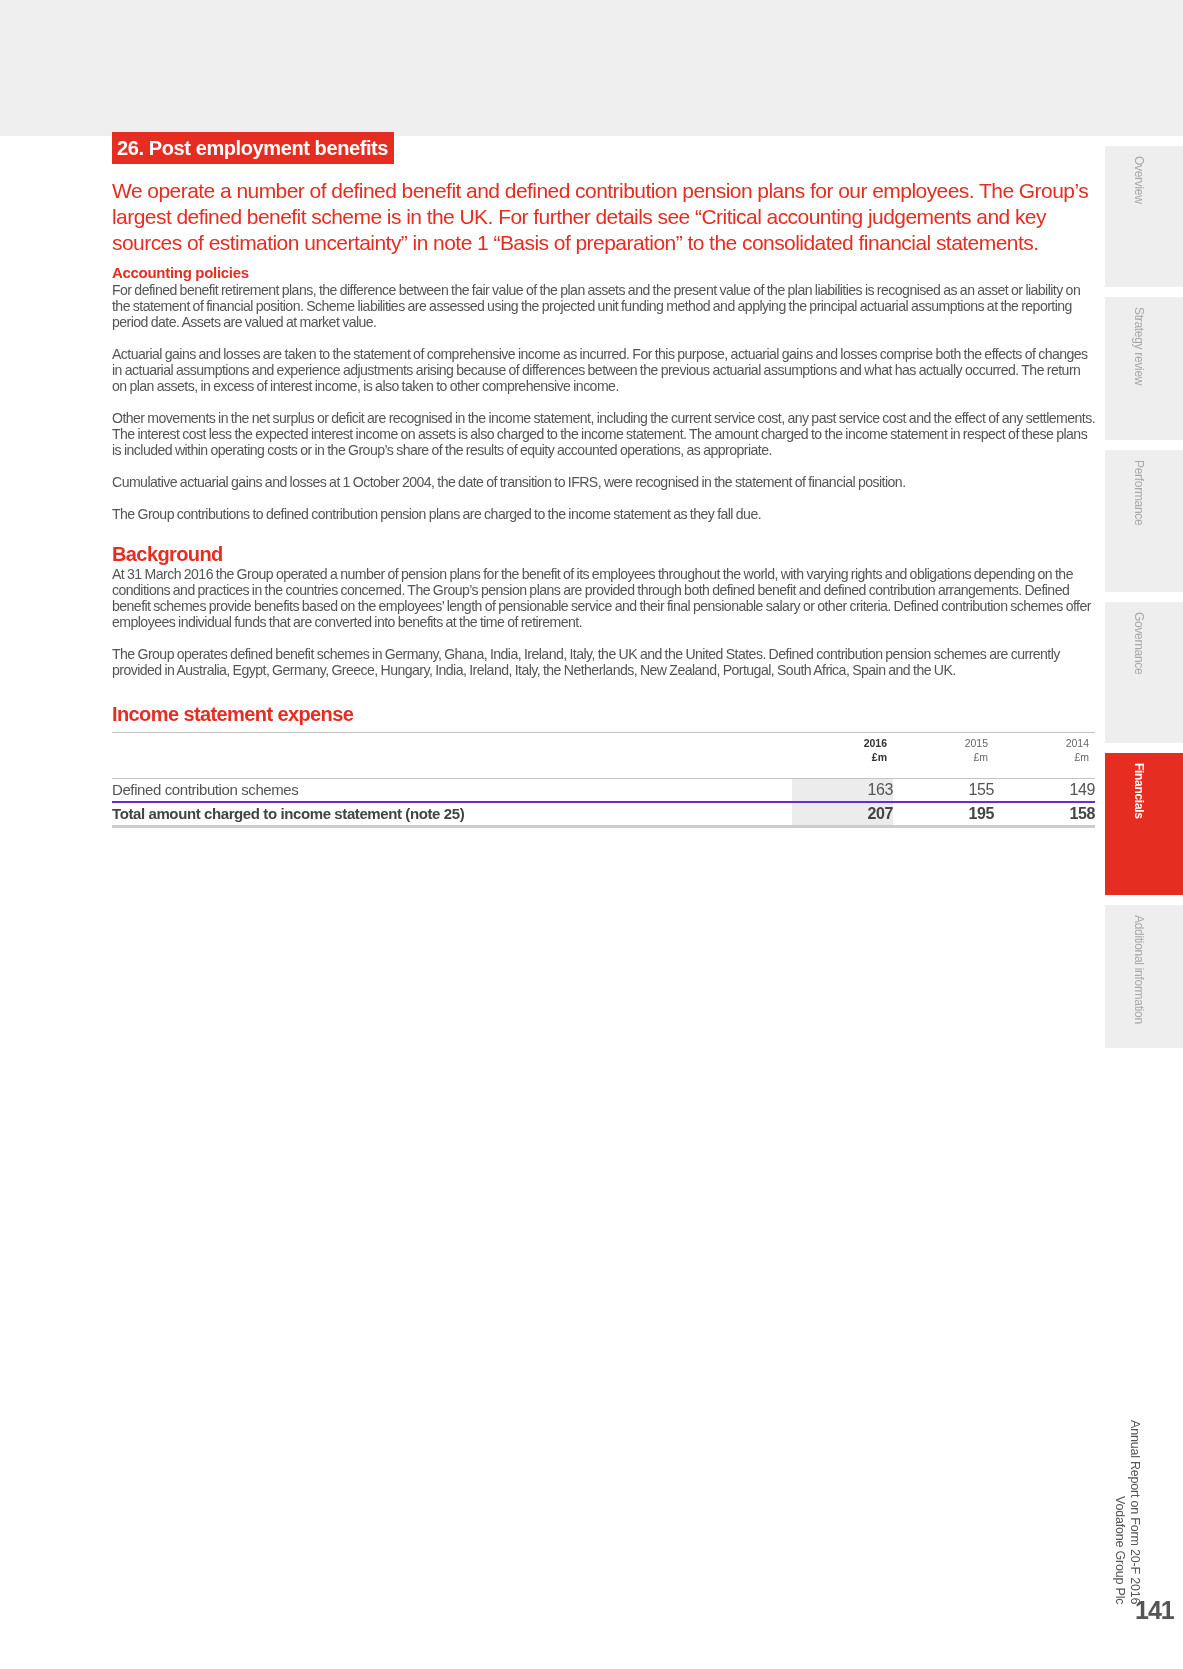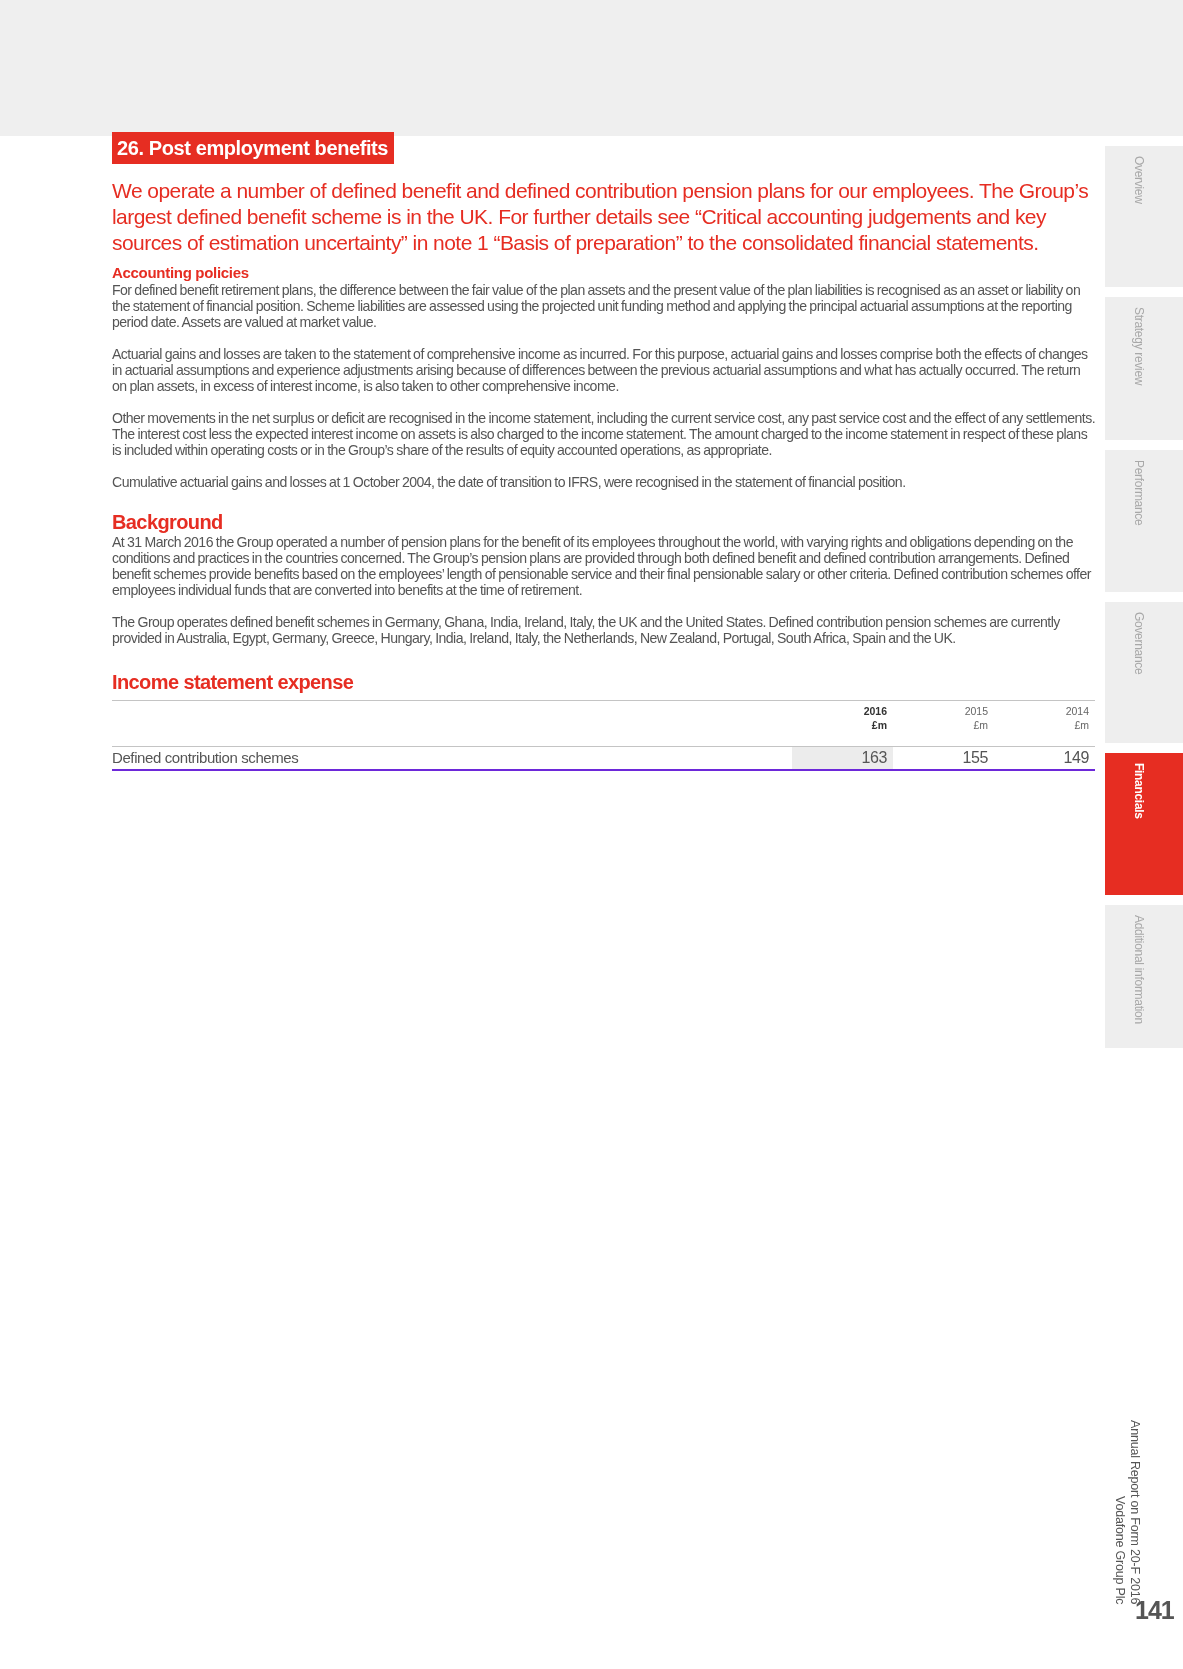--- a/index.html
+++ b/index.html
@@ -49,21 +49,21 @@
   table.fin th {
     font-size: 10.5px; line-height: 14px; font-weight: normal; color: #666;
     text-align: right; padding: 3px 6px 14px 0; vertical-align: bottom;
     border-bottom: 1px solid #c4c4c4;
   }
   table.fin th.cur { font-weight: bold; color: #333; }
   table.fin td {
     font-size: 15px; line-height: 22px; padding: 0; color: #555;
     border-bottom: 2px solid #6d28d9; letter-spacing: -0.4px;
   }
-  table.fin td.num { text-align: right; padding-right: 6px; font-size: 16px; }
+  table.fin td.num { text-align: right; font-size: 16px; }
   table.fin td.cur, table.fin th.curbg { background: #ececec; }
   table.fin tr.total td { font-weight: bold; color: #444; border-bottom: 3px solid #cccccc; }
   .col-label { width: 680px; }
   .col-y { width: 101px; }
 
   .nav-tab {
     position: absolute; left: 1105px; width: 78px; background: #eeeeee;
   }
   .nav-tab .lbl {
     position: absolute; left: 27px; top: 10px;
@@ -90,20 +90,21 @@
 
 <div class="content">
   <div class="title-box">26. Post employment benefits</div>
   <p class="intro">We operate a number of defined benefit and defined contribution pension plans for our employees. The Group’s largest defined benefit scheme is in the UK. For further details see “Critical accounting judgements and key sources of estimation uncertainty” in note 1 “Basis of preparation” to the consolidated financial statements.</p>
 
   <h3 class="sub-head accounting">Accounting policies</h3>
   <p class="body p-first">For defined benefit retirement plans, the difference between the fair value of the plan assets and the present value of the plan liabilities is recognised as an asset or liability on the statement of financial position. Scheme liabilities are assessed using the projected unit funding method and applying the principal actuarial assumptions at the reporting period date. Assets are valued at market value.</p>
   <p class="body">Actuarial gains and losses are taken to the statement of comprehensive income as incurred. For this purpose, actuarial gains and losses comprise both the effects of changes in actuarial assumptions and experience adjustments arising because of differences between the previous actuarial assumptions and what has actually occurred. The return on plan assets, in excess of interest income, is also taken to other comprehensive income.</p>
   <p class="body">Other movements in the net surplus or deficit are recognised in the income statement, including the current service cost, any past service cost and the effect of any settlements. The interest cost less the expected interest income on assets is also charged to the income statement. The amount charged to the income statement in respect of these plans is included within operating costs or in the Group’s share of the results of equity accounted operations, as appropriate.</p>
   <p class="body">Cumulative actuarial gains and losses at 1 October 2004, the date of transition to IFRS, were recognised in the statement of financial position.</p>
+  <p class="body">The Group contributions to defined contribution pension plans are charged to the income statement as they fall due.</p>
 
   <h2 class="sec-head bg-head">Background</h2>
   <p class="body p-first">At 31 March 2016 the Group operated a number of pension plans for the benefit of its employees throughout the world, with varying rights and obligations depending on the conditions and practices in the countries concerned. The Group’s pension plans are provided through both defined benefit and defined contribution arrangements. Defined benefit schemes provide benefits based on the employees’ length of pensionable service and their final pensionable salary or other criteria. Defined contribution schemes offer employees individual funds that are converted into benefits at the time of retirement.</p>
   <p class="body">The Group operates defined benefit schemes in Germany, Ghana, India, Ireland, Italy, the UK and the United States. Defined contribution pension schemes are currently provided in Australia, Egypt, Germany, Greece, Hungary, India, Ireland, Italy, the Netherlands, New Zealand, Portugal, South Africa, Spain and the UK.</p>
 
   <h2 class="sec-head ise-head">Income statement expense</h2>
 
   <table class="fin">
     <colgroup>
       <col class="col-label">
@@ -128,20 +129,26 @@
         </th>
       </tr>
     </thead>
     <tbody>
       <tr>
         <td>Defined contribution schemes</td>
         <td class="num cur">163</td>
         <td class="num">155</td>
         <td class="num">149</td>
       </tr>
+      <tr class="total">
+        <td>Total amount charged to income statement (note 25)</td>
+        <td class="num cur">207</td>
+        <td class="num">195</td>
+        <td class="num">158</td>
+      </tr>
     </tbody>
   </table>
 </div>
 
 <div class="nav-tab" style="top:146px;height:141px;">
   <span class="lbl">Overview</span>
 </div>
 <div class="nav-tab" style="top:297px;height:143px;">
   <span class="lbl">Strategy review</span>
 </div>

